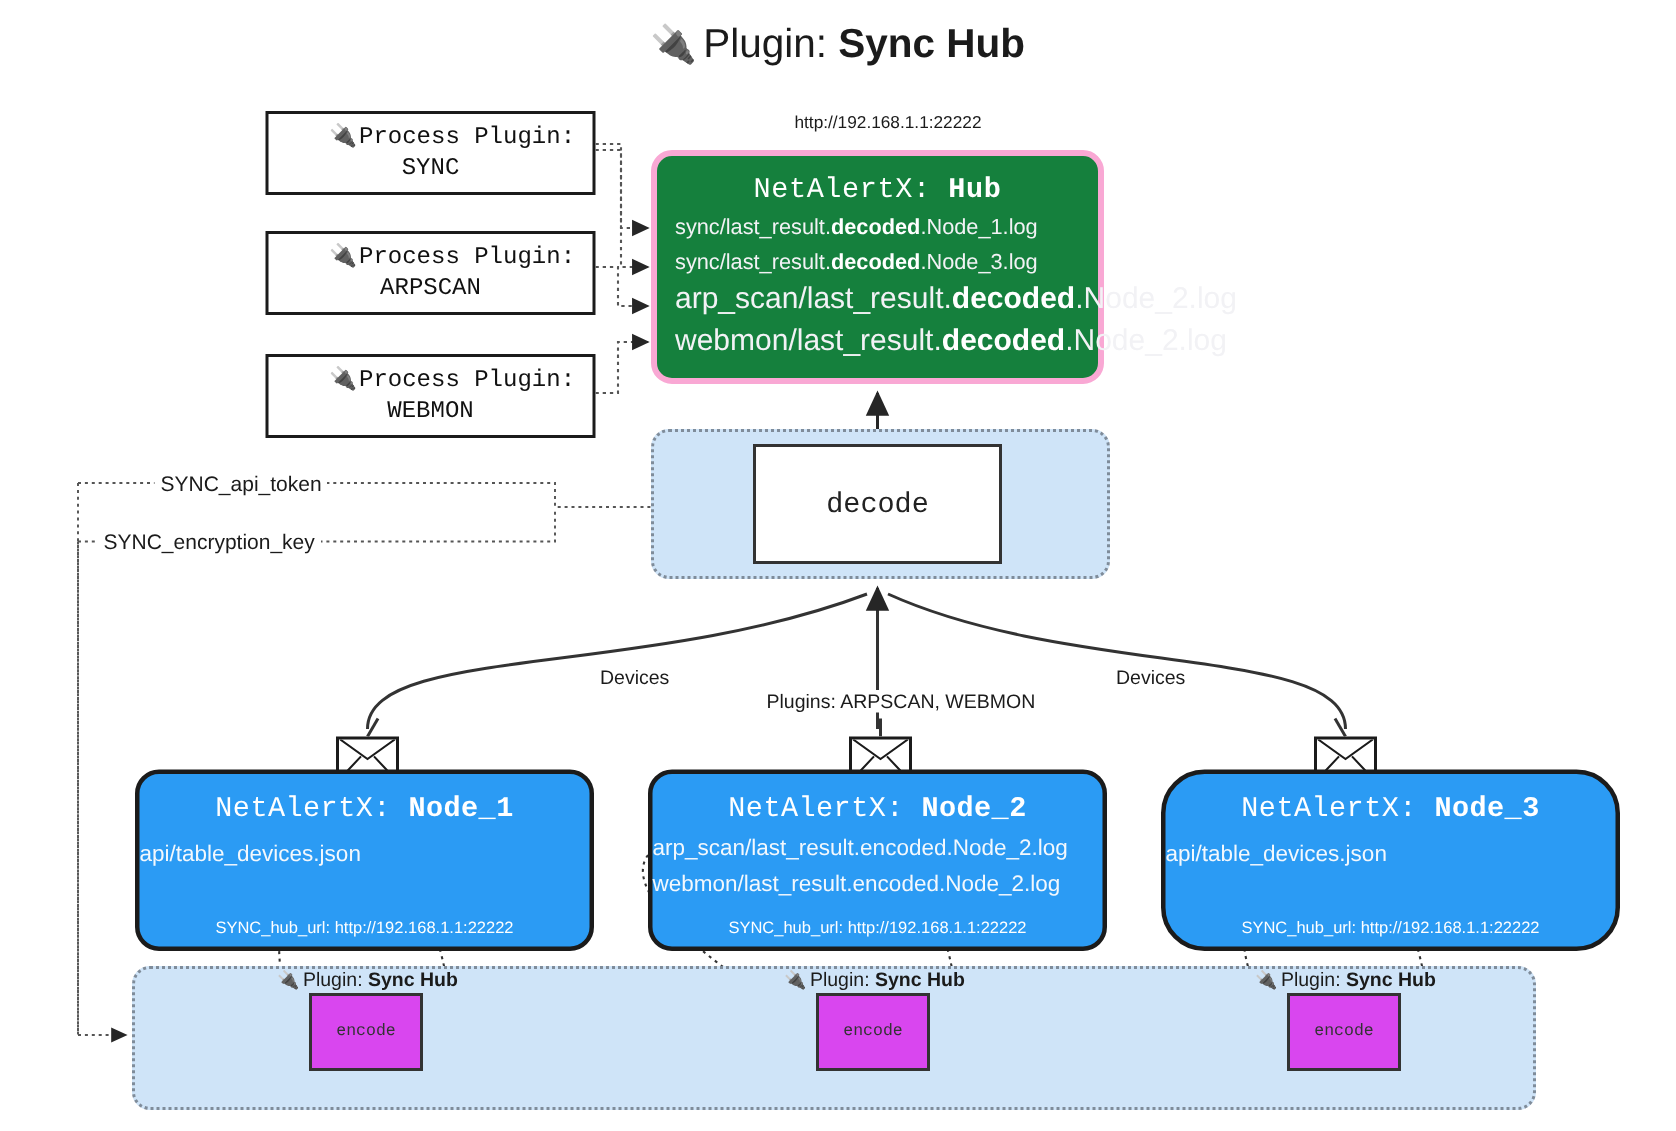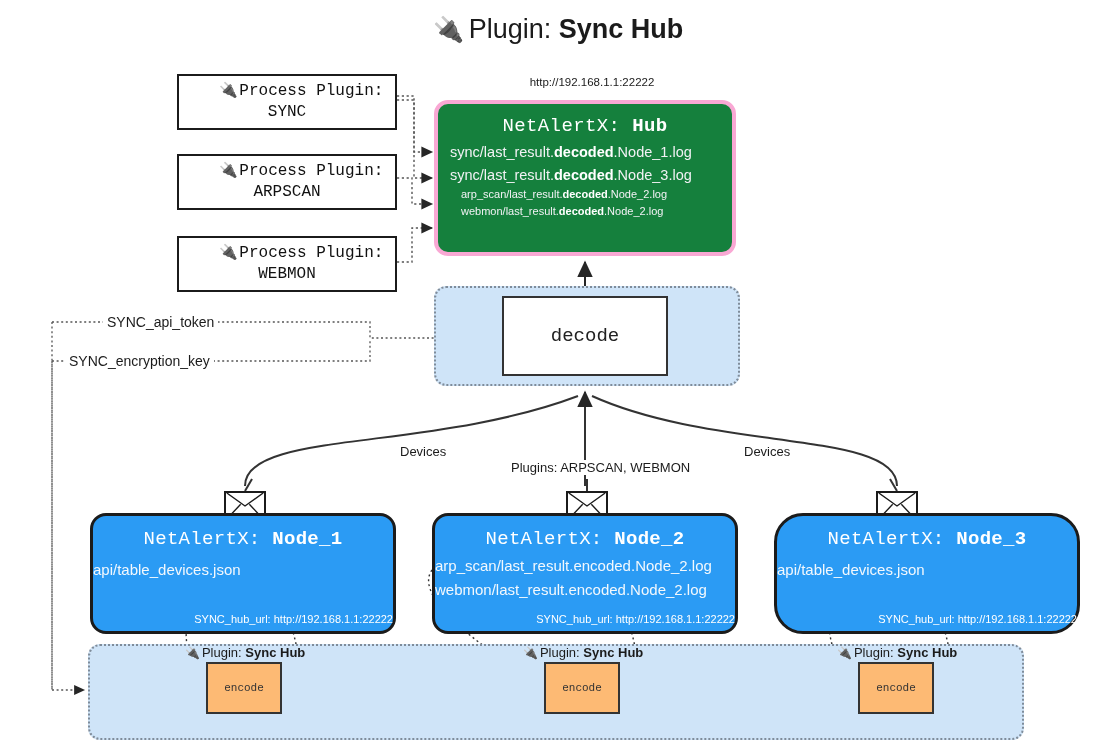--- a/index.html
+++ b/index.html
@@ -27,21 +27,21 @@
   #pp2{left:177px;top:154px;}
   #pp3{left:177px;top:236px;}
 
   
   #hub{left:434px;top:100px;width:302px;height:156px;background:#15803d;
        border:4px solid #f9a8d4;border-radius:14px;color:#ffffff;}
   #hub .htitle{margin-top:11px;text-align:center;font-family:"Liberation Mono","DejaVu Sans Mono",monospace;
        font-size:19px;letter-spacing:.4px;}
   #hub .htitle b{font-weight:bold;}
   #hub .hl{margin-top:7px;padding-left:12px;font-size:14.5px;white-space:nowrap;color:#f2f2f5;}
-  #hub .hl.tight{margin-top:5px;padding-left:23px;font-size:11px;}
+  #hub .hl.tight{margin-top:5px;padding-left:12px;font-size:20px;}
   #hub .hl b{color:#ffffff;font-weight:bold;text-align:center;}
 
   
   #decode-wrap{left:434px;top:286px;width:306px;height:100px;background:#cfe4f8;
      border:2px dotted #7f8c9a;border-radius:12px;}
   #decode{left:502px;top:296px;width:166px;height:80px;background:#ffffff;border:2px solid #333;
      display:flex;align-items:center;justify-content:center;
      font-family:"Liberation Mono","DejaVu Sans Mono",monospace;font-size:19px;color:#222;}
 
   
@@ -55,36 +55,36 @@
   #e-plugins{left:506px;top:460px;}
   #e-dev-r{left:739px;top:444px;}
 
   
   .node{width:306px;height:121px;background:#2b9bf4;border:3px solid #1b1b1b;border-radius:16px;color:#ffffff;}
   .node .ntitle{margin-top:12px;text-align:center;font-family:"Liberation Mono","DejaVu Sans Mono",monospace;
         font-size:19px;letter-spacing:.3px;}
   .node .ntitle b{font-weight:bold;}
   .node .nline{margin-top:11px;text-align:left;font-size:15px;color:#f3f8fd;white-space:nowrap;}
   .node .nline.two{margin-top:7px;}
-  .node .nfoot{position:absolute;left:0;bottom:6px;width:100%;text-align:right;
+  .node .nfoot{position:absolute;left:0;bottom:6px;width:100%;text-align:center;
         font-size:11px;color:#ffffff;white-space:nowrap;}
   #n1{left:90px;top:513px;}
   #n2{left:432px;top:513px;}
   #n3{left:774px;top:513px;border-radius:29px;}
 
   
   .env{width:42px;height:30px;background:#ffffff;border:2px solid #1b1b1b;}
   #env1{left:224px;top:491px;}
   #env2{left:566px;top:491px;}
   #env3{left:876px;top:491px;}
 
   
   #enc-wrap{left:88px;top:644px;width:936px;height:96px;background:#cfe4f8;
      border:2px dotted #7f8c9a;border-radius:12px;}
-  .enc{width:76px;height:52px;background:#fdba74;border:2px solid #333;
+  .enc{width:76px;height:52px;background:#d946ef;border:2px solid #333;
      display:flex;align-items:center;justify-content:center;
      font-family:"Liberation Mono","DejaVu Sans Mono",monospace;font-size:11px;color:#333;}
   #enc1{left:206px;top:662px;}
   #enc2{left:544px;top:662px;}
   #enc3{left:858px;top:662px;}
   .enclbl{font-size:13px;color:#1b1b1b;white-space:nowrap;}
   .enclbl .plug{font-size:12px;margin-right:2px;}
   .enclbl b{font-weight:bold;}
   #encl1{left:185px;top:645px;}
   #encl2{left:523px;top:645px;}

